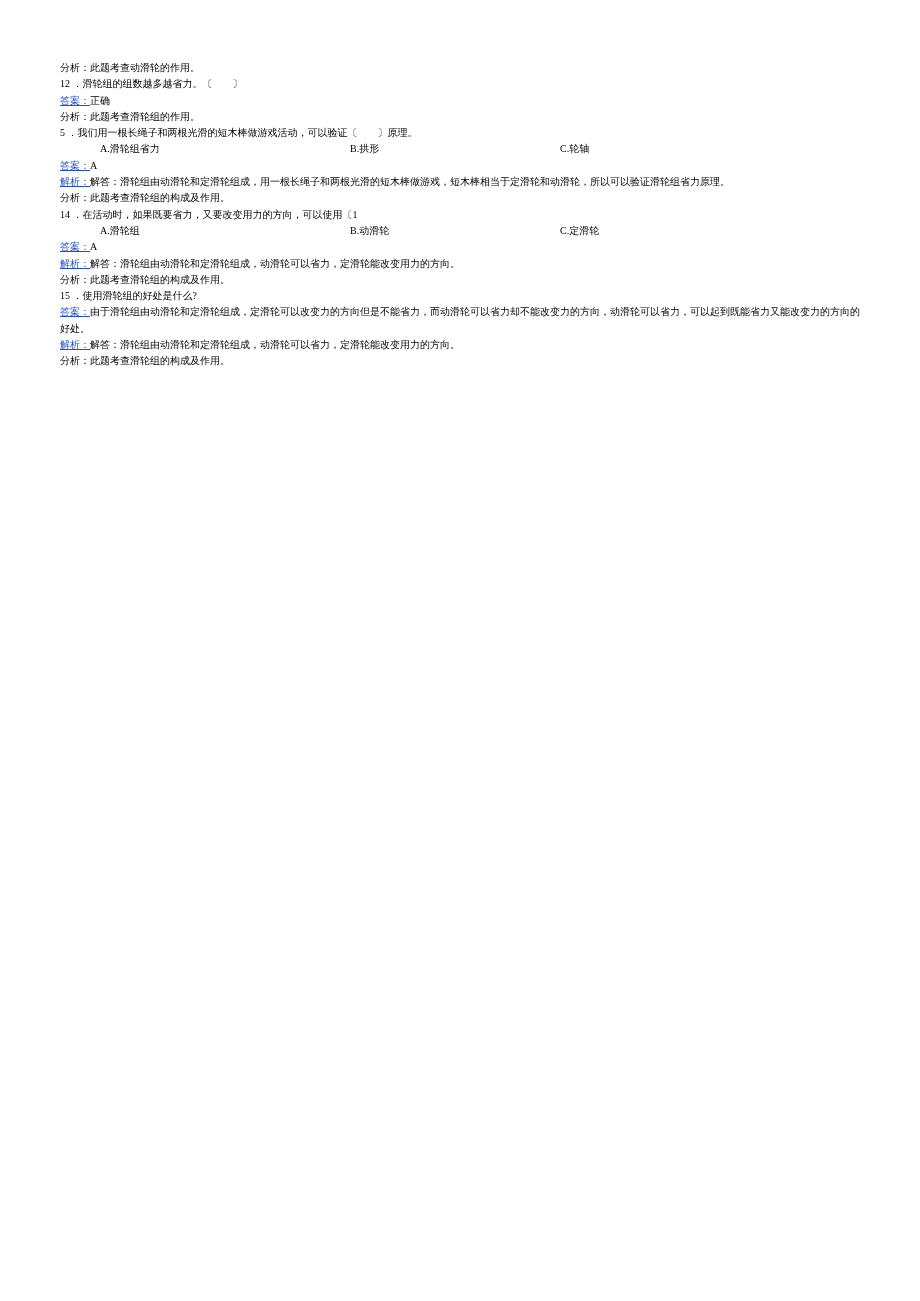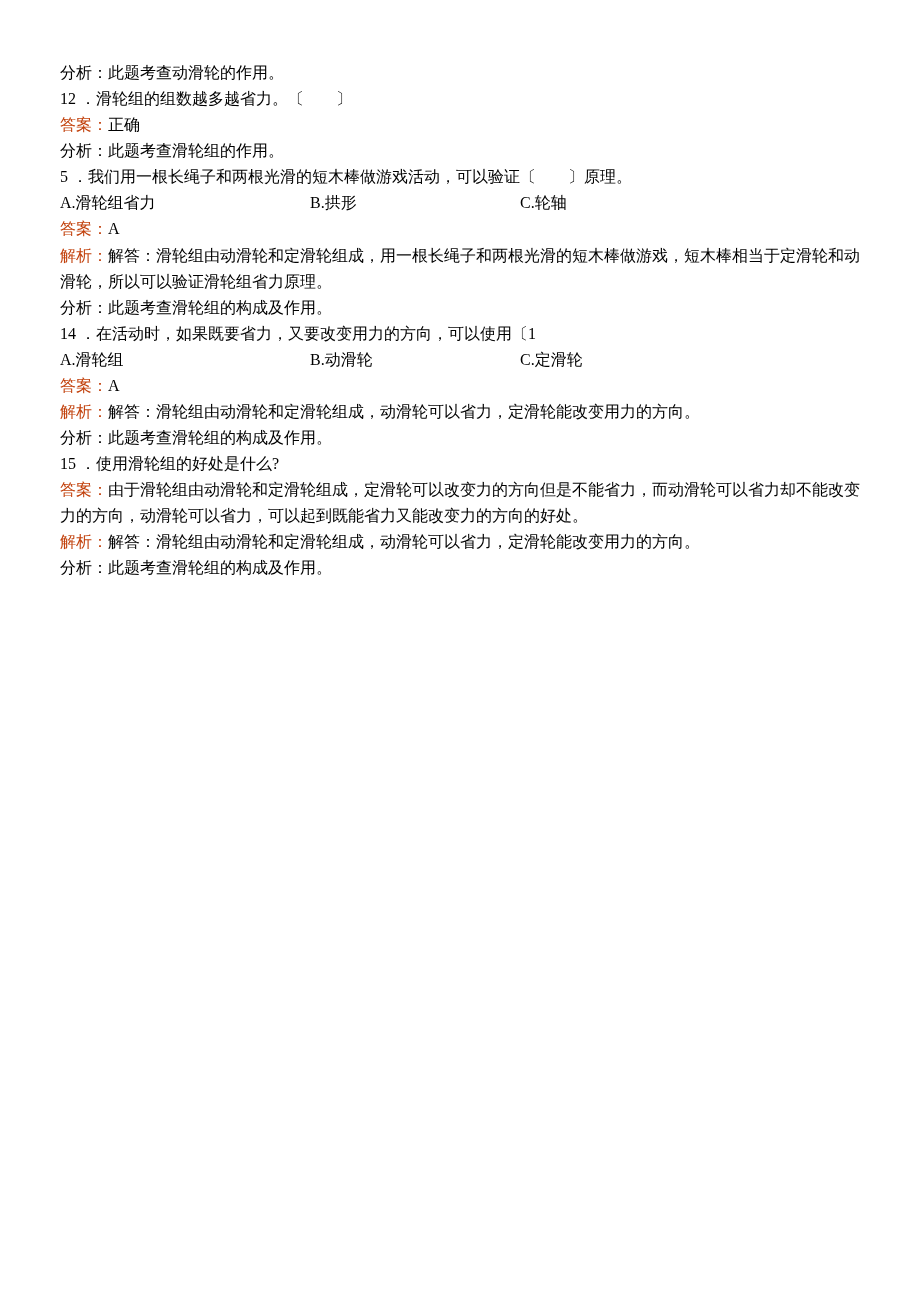--- a/index.html
+++ b/index.html
@@ -4,29 +4,31 @@
 <style>
   body {
     margin: 0;
     padding: 0;
     background: #ffffff;
     font-family: "SimSun", "宋体", serif;
     width: 920px;
   }
   .page {
     padding: 60px 60px 0 60px;
-    font-size: 16px;
+    font-size: 10px;
     line-height: 1.63;
     color: #000000;
   }
   .blue {
-    color: #c2410c;
+    color: #1d4ed8;
+    text-decoration: underline;
   }
   .opts {
     display: flex;
+    margin-left: 40px;
   }
   .opt-a { width: 250px; }
   .opt-b { width: 210px; }
   .opt-c { }
   p {
     margin: 0;
   }
 </style>
 </head>
 <body>

